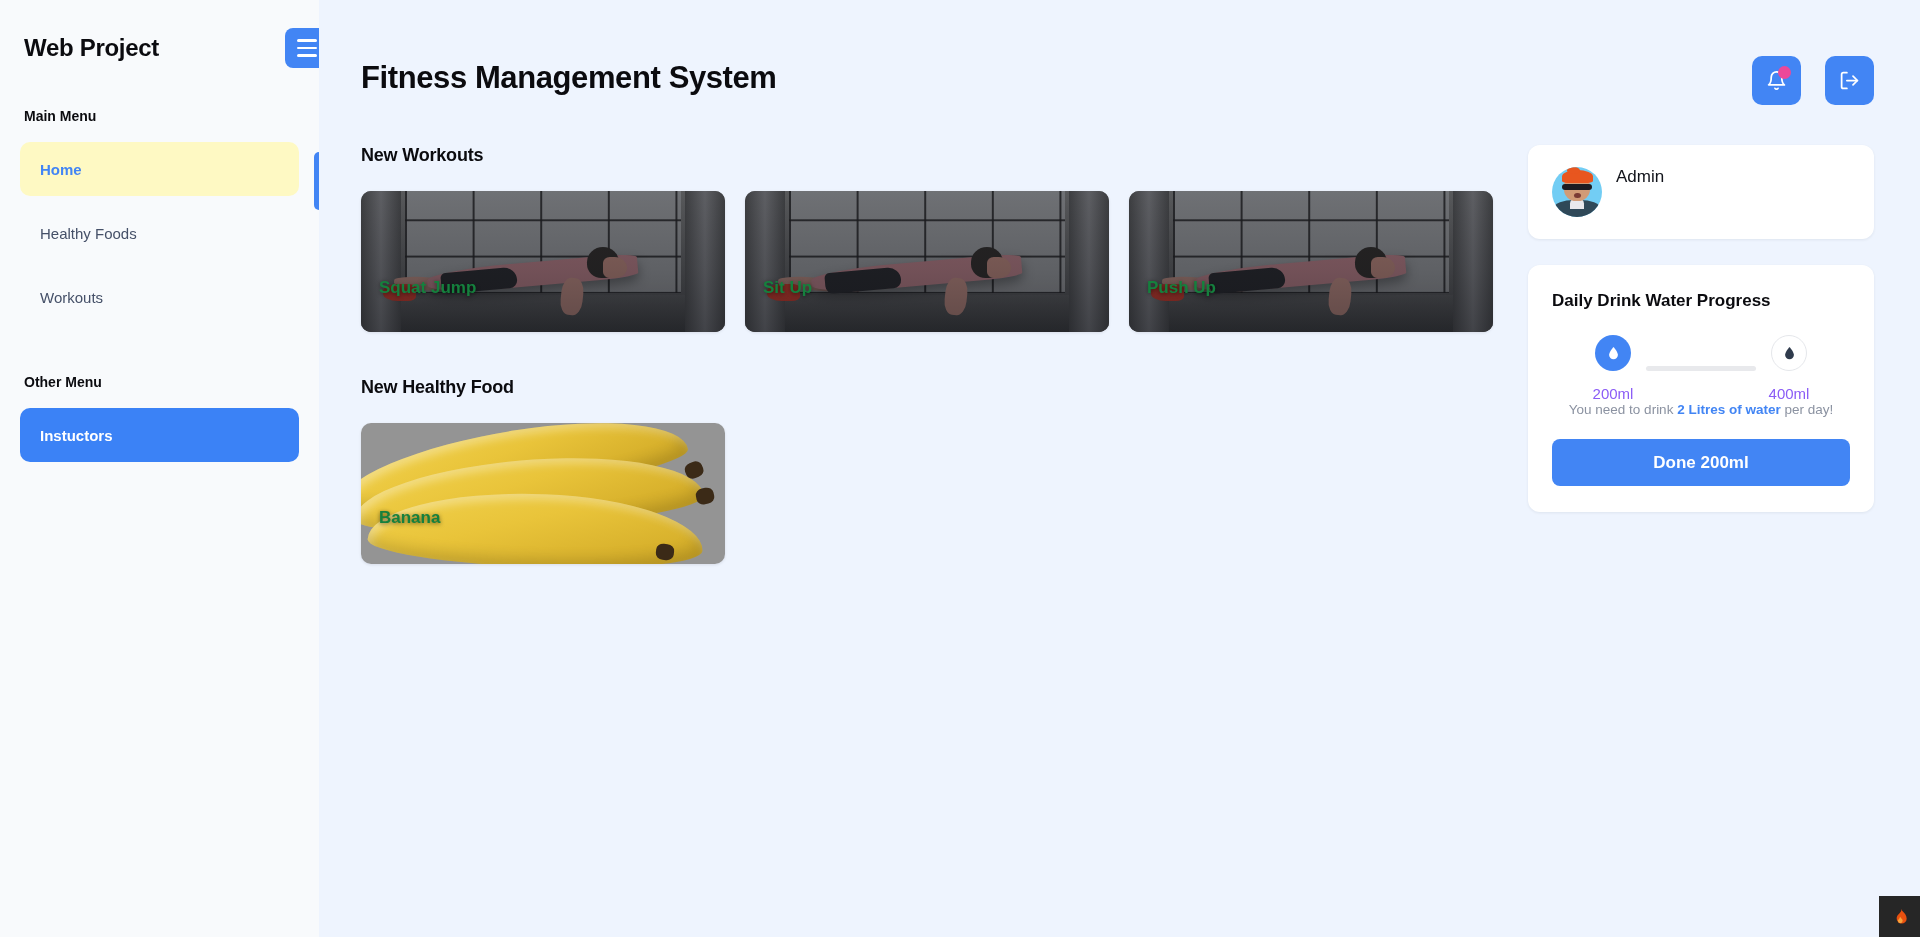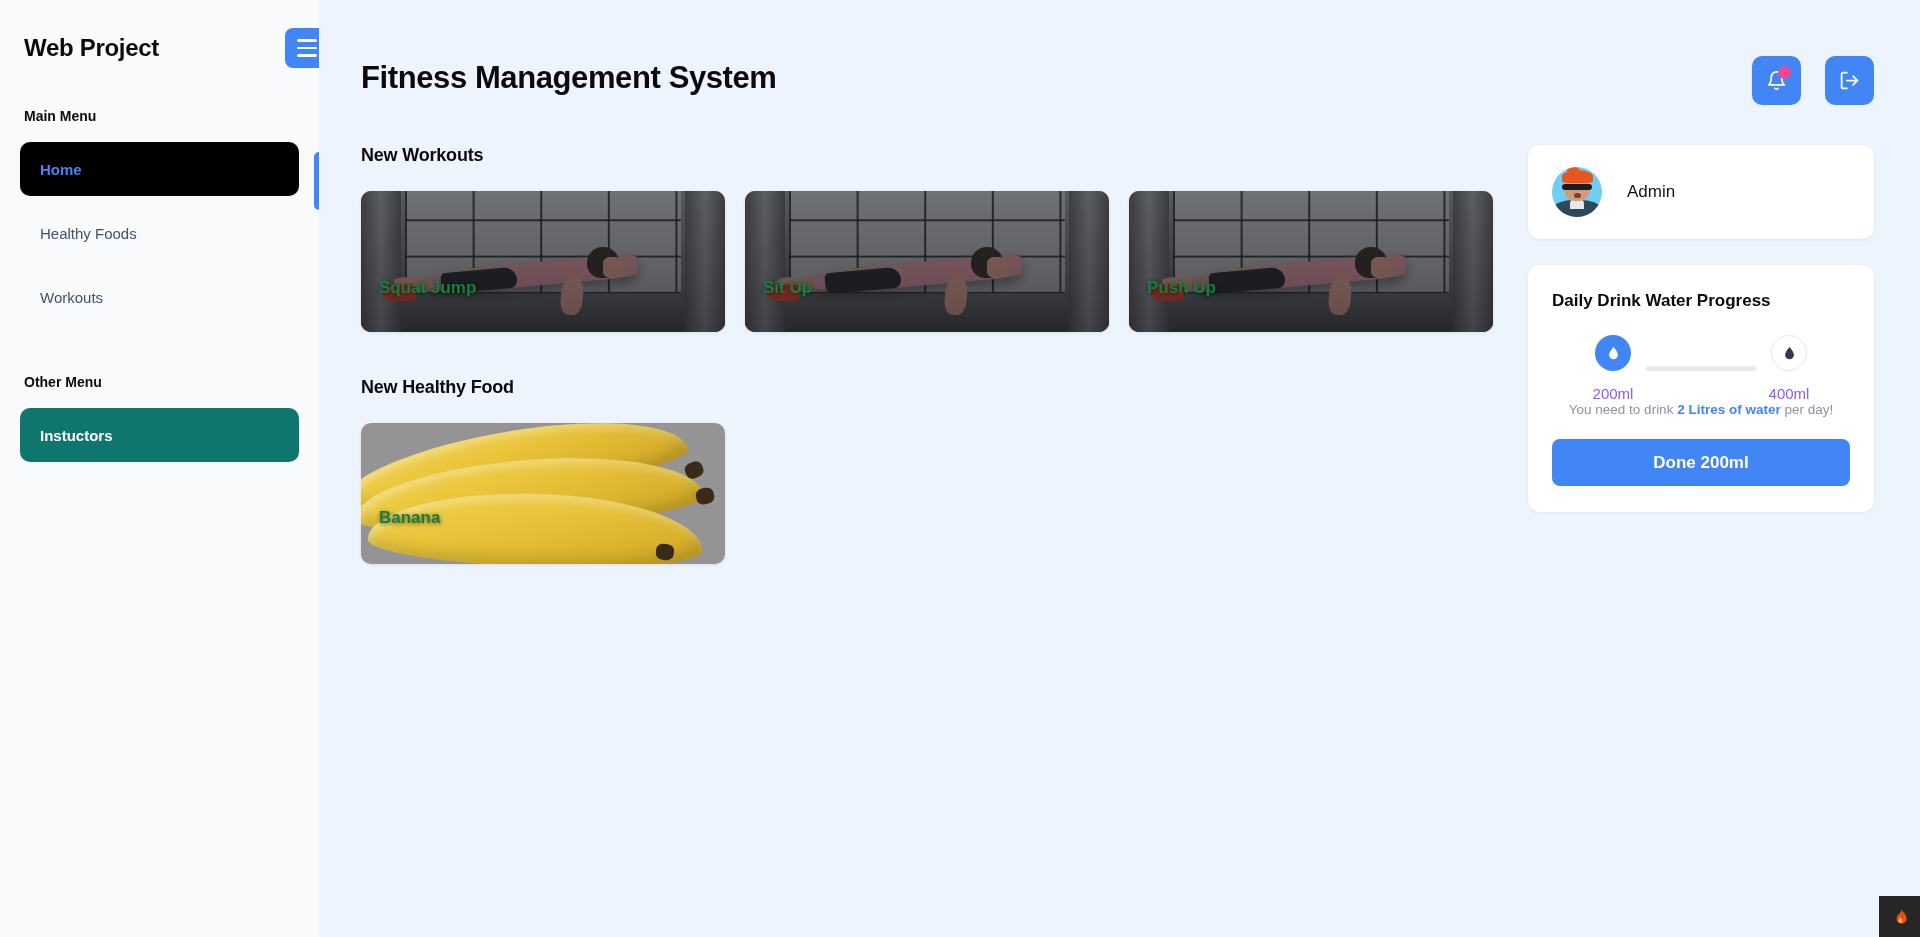--- a/index.html
+++ b/index.html
@@ -84,26 +84,26 @@
     display: flex;
     align-items: center;
     padding: 0 20px;
     font-size: 15px;
     color: #455068;
     cursor: pointer;
     text-decoration: none;
     font-weight: 500;
   }
   .nav-item.active {
-    background: #000000;
+    background: #fef9c3;
     color: #4285f4;
     font-weight: 600;
   }
   .nav-item.solid {
-    background: #0f766e;
+    background: #3b82f6;
     color: #ffffff;
     font-weight: 600;
   }
 
   .active-marker {
     position: absolute;
     right: -5px;
     top: 152px;
     width: 10px;
     height: 58px;
@@ -297,21 +297,21 @@
 
   
   .right-panel { width: 346px; min-width: 346px; display: flex; flex-direction: column; gap: 26px; }
 
   .panel-card {
     background: #ffffff;
     border-radius: 12px;
     box-shadow: 0 1px 3px rgba(16,24,40,.07);
   }
 
-  .profile-card { display: flex; align-items: center; gap: 25px; padding: 22px 24px; }
+  .profile-card { display: flex; gap: 14px; padding: 22px 24px; }
 
   .avatar {
     width: 50px; height: 50px; border-radius: 50%;
     background: #72cdf4;
     position: relative; overflow: hidden; flex-shrink: 0;
   }
   .avatar .hair { position: absolute; left: 19%; top: 6%; width: 62%; height: 26%; background: #e8561f; border-radius: 50% 50% 18% 18%; }
   .avatar .hair-tuft { position: absolute; left: 30%; top: 0%; width: 26%; height: 14%; background: #e8561f; border-radius: 50%; }
   .avatar .skin { position: absolute; left: 24%; top: 18%; width: 52%; height: 50%; background: #d19b76; border-radius: 42% 42% 46% 46%; }
   .avatar .glasses { position: absolute; left: 20%; top: 33%; width: 60%; height: 13%; background: #1c1c22; border-radius: 4px; }

